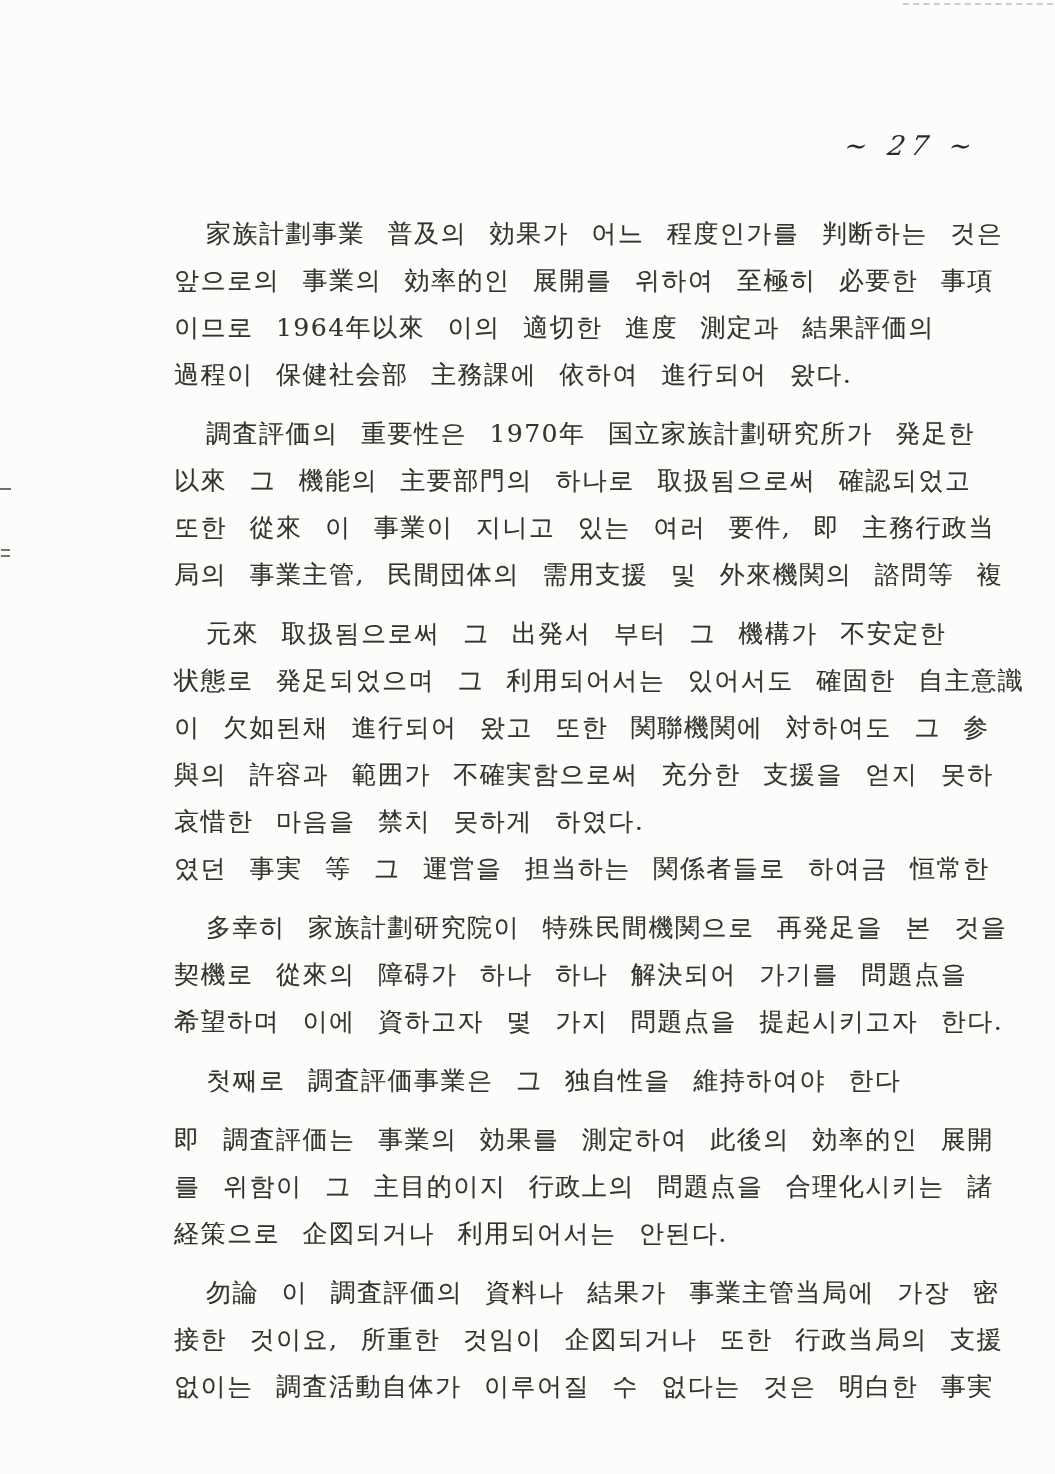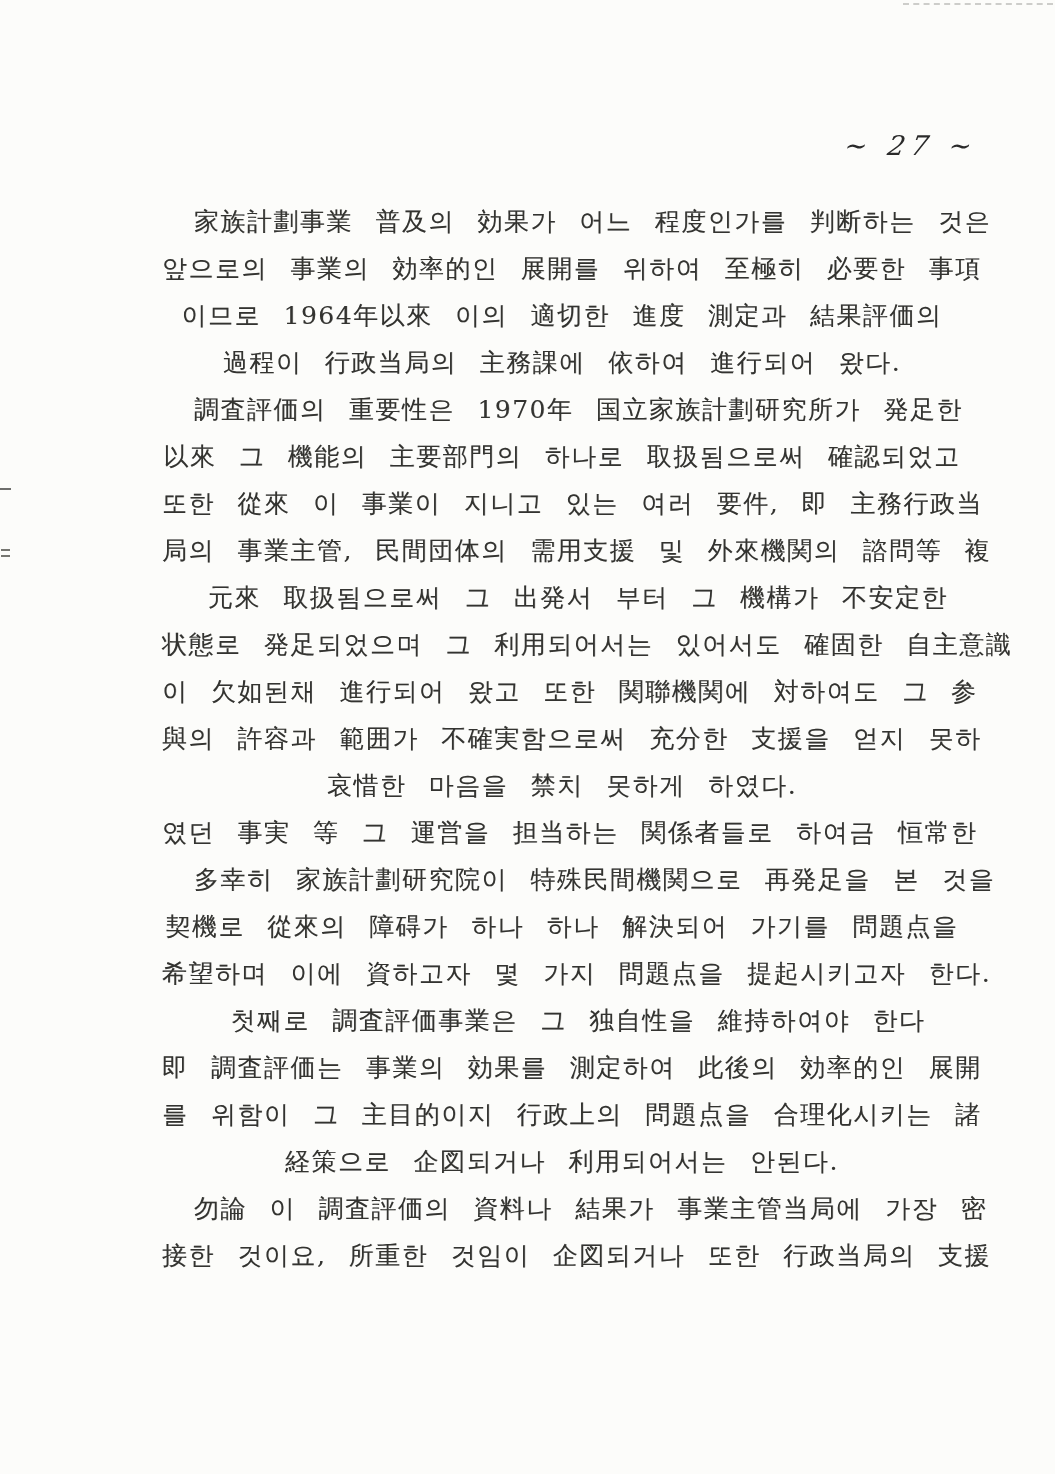--- a/index.html
+++ b/index.html
@@ -59,23 +59,22 @@
     box-shadow: 0 6px 0 #55554f;
     opacity: 0.8;
   }
   .body-text {
     position: absolute;
     top: 198px;
     left: 162px;
     width: 800px;
   }
   .para {
-    margin: 0;
+    margin: 12px;
     padding: 0;
-    text-align: center;
   }
   .line {
     display: block;
     font-size: 25px;
     line-height: 47px;
     height: 47px;
     word-spacing: 13px;
     letter-spacing: 1.5px;
     white-space: nowrap;
     color: #333330;
@@ -96,21 +95,21 @@
 
   <div class="margin-mark-1"></div>
   <div class="margin-mark-2"></div>
 
   <div class="body-text">
 
     <p class="para">
       <span class="line indent">家族計劃事業 普及의 効果가 어느 程度인가를 判断하는 것은</span>
       <span class="line">앞으로의 事業의 効率的인 展開를 위하여 至極히 必要한 事項</span>
       <span class="line">이므로 1964年以來 이의 適切한 進度 測定과 結果評価의</span>
-      <span class="line">過程이 行政当局의 主務課에 依하여 進行되어 왔다.</span>
+      <span class="line">過程이 保健社会部 主務課에 依하여 進行되어 왔다.</span>
     </p>
 
     <p class="para">
       <span class="line indent">調査評価의 重要性은 1970年 国立家族計劃研究所가 発足한</span>
       <span class="line">以來 그 機能의 主要部門의 하나로 取扱됨으로써 確認되었고</span>
       <span class="line">또한 從來 이 事業이 지니고 있는 여러 要件, 即 主務行政当</span>
       <span class="line">局의 事業主管, 民間団体의 需用支援 및 外來機関의 諮問等 複</span>
     </p>
 
     <p class="para">
@@ -134,16 +133,17 @@
 
     <p class="para">
       <span class="line">即 調査評価는 事業의 効果를 測定하여 此後의 効率的인 展開</span>
       <span class="line">를 위함이 그 主目的이지 行政上의 問題点을 合理化시키는 諸</span>
       <span class="line">経策으로 企図되거나 利用되어서는 안된다.</span>
     </p>
 
     <p class="para">
       <span class="line indent">勿論 이 調査評価의 資料나 結果가 事業主管当局에 가장 密</span>
       <span class="line">接한 것이요, 所重한 것임이 企図되거나 또한 行政当局의 支援</span>
+      <span class="line">없이는 調査活動自体가 이루어질 수 없다는 것은 明白한 事実</span>
     </p>
 
   </div>
 </div>
 
 </body></html>

